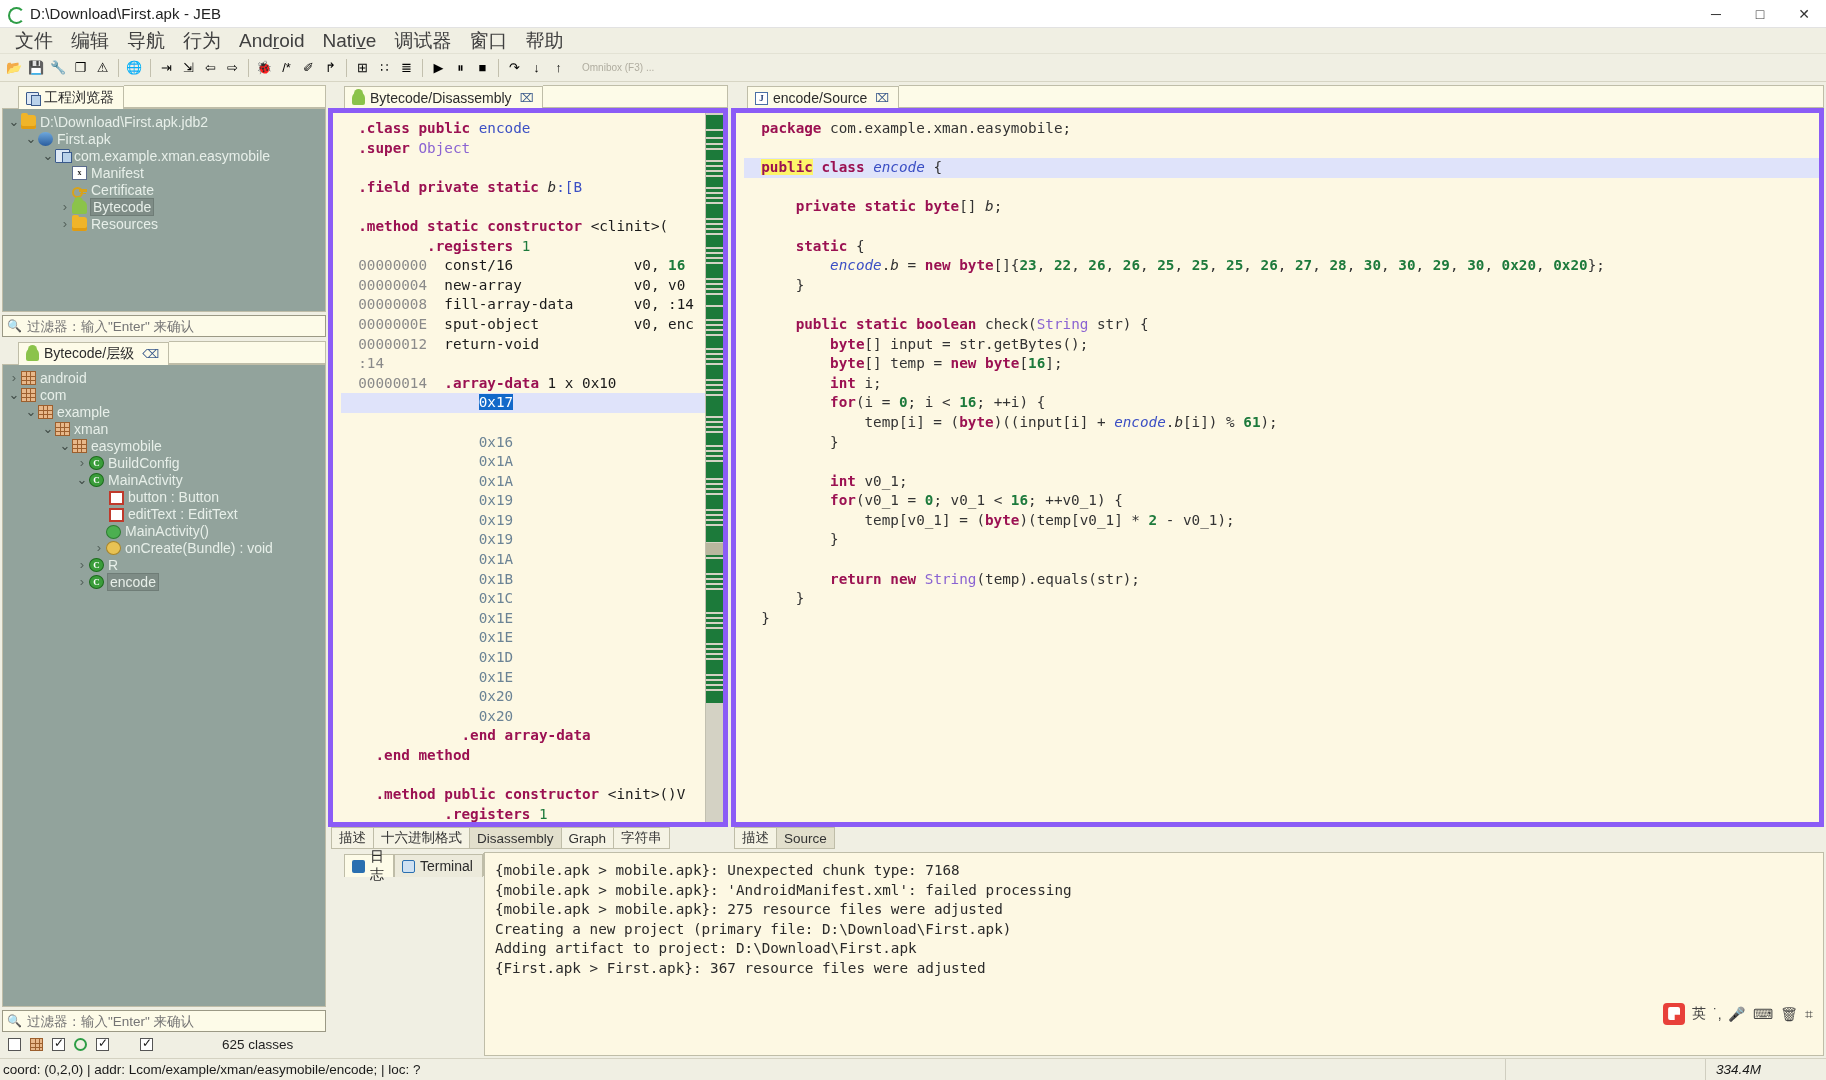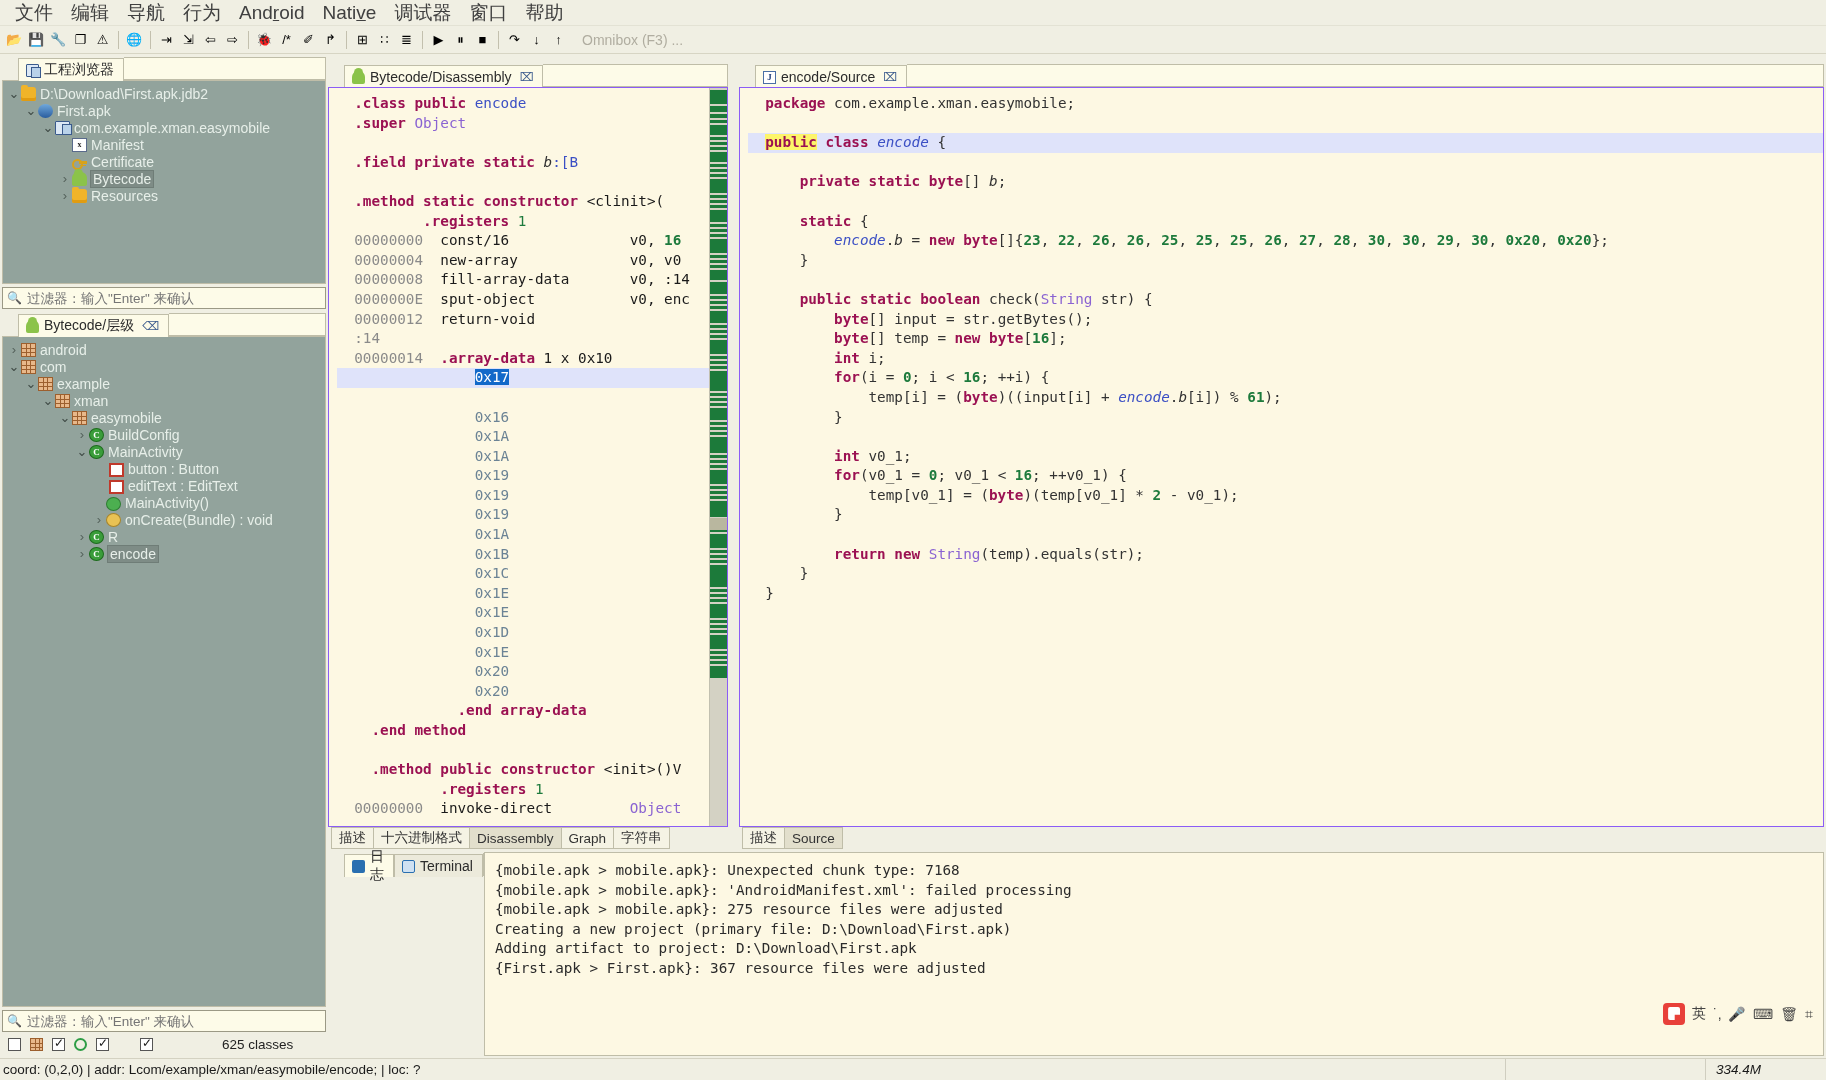--- a/index.html
+++ b/index.html
@@ -45,29 +45,29 @@
   .toolbar {
     height: 28px; background: #f0efe3; display: flex; align-items: center;
     padding-left: 4px; flex: 0 0 28px; border-bottom: 1px solid #d7d5c4; gap: 1px;
   }
   .tb-btn {
     width: 21px; height: 22px; display: flex; align-items: center; justify-content: center;
     font-size: 13px; line-height: 1; border-radius: 2px;
   }
   .tb-sep { width: 1px; height: 18px; background: #c3c0ae; margin: 0 4px; }
   .omnibox {
-    margin-left: 12px; font-size: 14px; color: #b0ada0; font-style: normal;
+    margin-left: 12px; font-size: 10px; color: #b0ada0; font-style: normal;
   }
 
   
   .body-area { flex: 1 1 auto; display: flex; min-height: 0; background: #f0efe3; padding: 2px; gap: 2px; }
 
   .left-col { width: 324px; flex: 0 0 324px; display: flex; flex-direction: column; gap: 3px; }
   .right-col { flex: 1 1 auto; display: flex; flex-direction: column; gap: 3px; min-width: 0; }
-  .editors-row { flex: 1 1 auto; display: flex; gap: 11px; min-height: 0; margin-top: 7px; }
+  .editors-row { flex: 1 1 auto; display: flex; gap: 3px; min-height: 0; }
 
   
   .panel { display: flex; flex-direction: column; background: #f0efe3; min-height: 0; min-width: 0; }
   .tabstrip { display: flex; height: 24px; align-items: flex-end; flex: 0 0 24px; padding-left: 16px; }
   .tab {
     display: flex; align-items: center; gap: 5px; height: 23px; padding: 0 9px 0 7px;
     background: #fdfbe8; border: 1px solid #bfbda8; border-bottom: none;
     font-size: 14px; color: #2b2b2b; position: relative; top: 1px;
   }
   .tab .tab-x { font-size: 12px; color: #3a5a8c; margin-left: 3px; }
@@ -80,21 +80,21 @@
     content: ""; position: absolute; left: 2px; top: -3px; width: 9px; height: 5px;
     background: #8bc34a; border-radius: 5px 5px 0 0;
   }
   .ic-java {
     background: #fff; border: 1px solid #4a6fa5; color: #24407a; font-size: 9px;
     display: flex; align-items: center; justify-content: center; font-weight: bold;
     font-family: "Liberation Serif", serif;
   }
 
   .editor-frame {
-    flex: 1 1 auto; border: 1px solid #8b5cf6; background: #fde047; display: flex;
+    flex: 1 1 auto; border: 5px solid #8b5cf6; background: #fde047; display: flex;
     flex-direction: column; min-height: 0; min-width: 0; position: relative;
   }
   .editor-inner { flex: 1 1 auto; display: flex; min-height: 0; overflow: hidden; position: relative; }
   .code {
     flex: 1 1 auto; margin: 0; padding: 6px 0 0 8px; overflow: hidden;
     font-family: "DejaVu Sans Mono", monospace; font-size: 14.3px; line-height: 19.6px;
     white-space: pre; color: #333; background: #fdf8e3;
   }
   .code .kw { color: #9b1152; font-weight: bold; }
   .code .type { color: #3b4fc4; }
@@ -212,20 +212,29 @@
   .cb-dot { width: 9px; height: 9px; border-radius: 50%; background: #2e9d46; margin: 2px; }
   .cb-dot.small { width:5px;height:5px;background:#555;margin:4px;}
   .cb-rings { border-radius: 50%; border: 2px solid #2e9d46; }
   .cb-count { margin-left: 38px; }
 </style>
 </head>
 <body>
 
 <div id="app">
 
+  <div class="titlebar">
+    <div class="app-icon"></div>
+    <div class="title-text">D:\Download\First.apk - JEB</div>
+    <div class="win-buttons">
+      <div class="win-btn">─</div>
+      <div class="win-btn">□</div>
+      <div class="win-btn close">✕</div>
+    </div>
+  </div>
 
   <div class="menubar" id="menubar">
       <div class="menu-item">文件</div>
       <div class="menu-item">编辑</div>
       <div class="menu-item">导航</div>
       <div class="menu-item">行为</div>
       <div class="menu-item">And<u>r</u>oid</div>
       <div class="menu-item">Nati<u>v</u>e</div>
       <div class="menu-item">调试器</div>
       <div class="menu-item">窗口</div>

